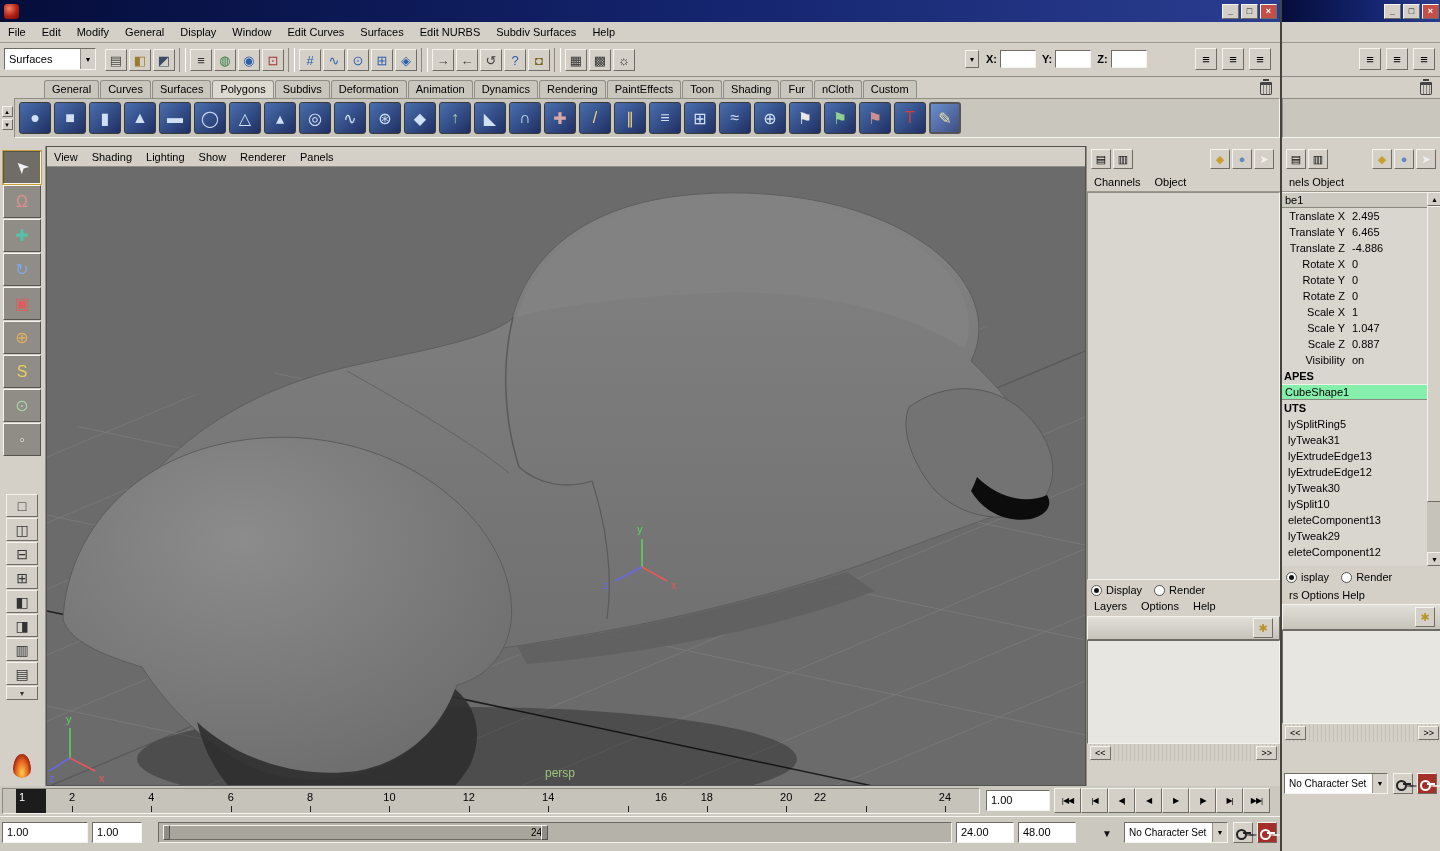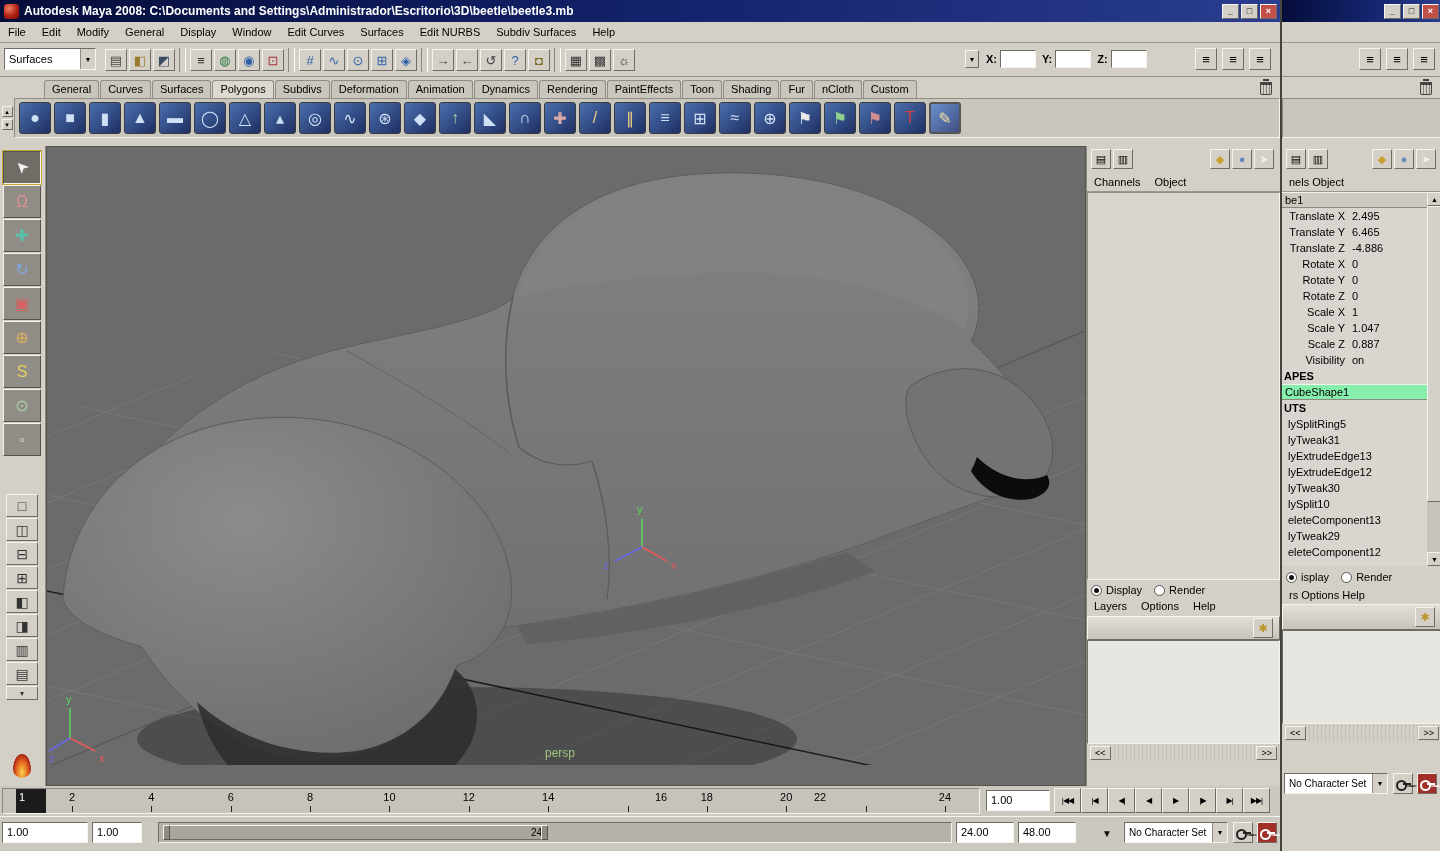--- a/index.html
+++ b/index.html
@@ -107,21 +107,20 @@
 </style>
 </head>
 <body>
 
 <div id="screen">
 
   <div class="abs" id="front-window" style="left:0;top:0;width:1280px;height:851px">
 
     <div class="titlebar abs" style="left:0;top:0;width:1280px;height:22px">
       <div class="maya-icon"></div>
-      <div class="title-text">Autodesk Maya 2008: C:\Documents and Settings\Administrador\Escritorio\3D\beetle\beetle3.mb</div>
       <div class="win-buttons">
         <div class="win-btn">_</div>
         <div class="win-btn">□</div>
         <div class="win-btn close">×</div>
       </div>
     </div>
 
     <div class="menubar abs" id="menu-bar" style="left:0;top:22px;width:1280px;height:21px">
         <div class="menu-item">File</div>
         <div class="menu-item">Edit</div>
@@ -376,20 +375,28 @@
           <div class="layout-btn">▥</div>
           <div class="layout-btn">▤</div>
         </div>
       <div class="layout-btn" style="height:14px;font-size:8px">▾</div>
       <div class="abs" style="left:13px;bottom:8px">
         <div class="flame-icon"></div>
       </div>
     </div>
 
     <div class="viewport abs" style="left:46px;top:146px;width:1040px;height:640px">
+      <div class="vp-menubar" id="vp-menubar">
+          <div class="menu-item">View</div>
+          <div class="menu-item">Shading</div>
+          <div class="menu-item">Lighting</div>
+          <div class="menu-item">Show</div>
+          <div class="menu-item">Renderer</div>
+          <div class="menu-item">Panels</div>
+        </div>
       <div class="vp-canvas">
         <svg width="1038" height="618" viewBox="0 0 1038 618">
           <defs>
             <linearGradient id="bodyg" x1="0" y1="0" x2="0" y2="1">
               <stop offset="0" stop-color="#828282"></stop>
                 <stop offset="1" stop-color="#6d6d6d"></stop>
             </linearGradient>
             <radialGradient id="fenderg" cx="0.4" cy="0.3" r="0.9">
               <stop offset="0" stop-color="#8c8c8c"></stop>
                 <stop offset="1" stop-color="#676767"></stop>

